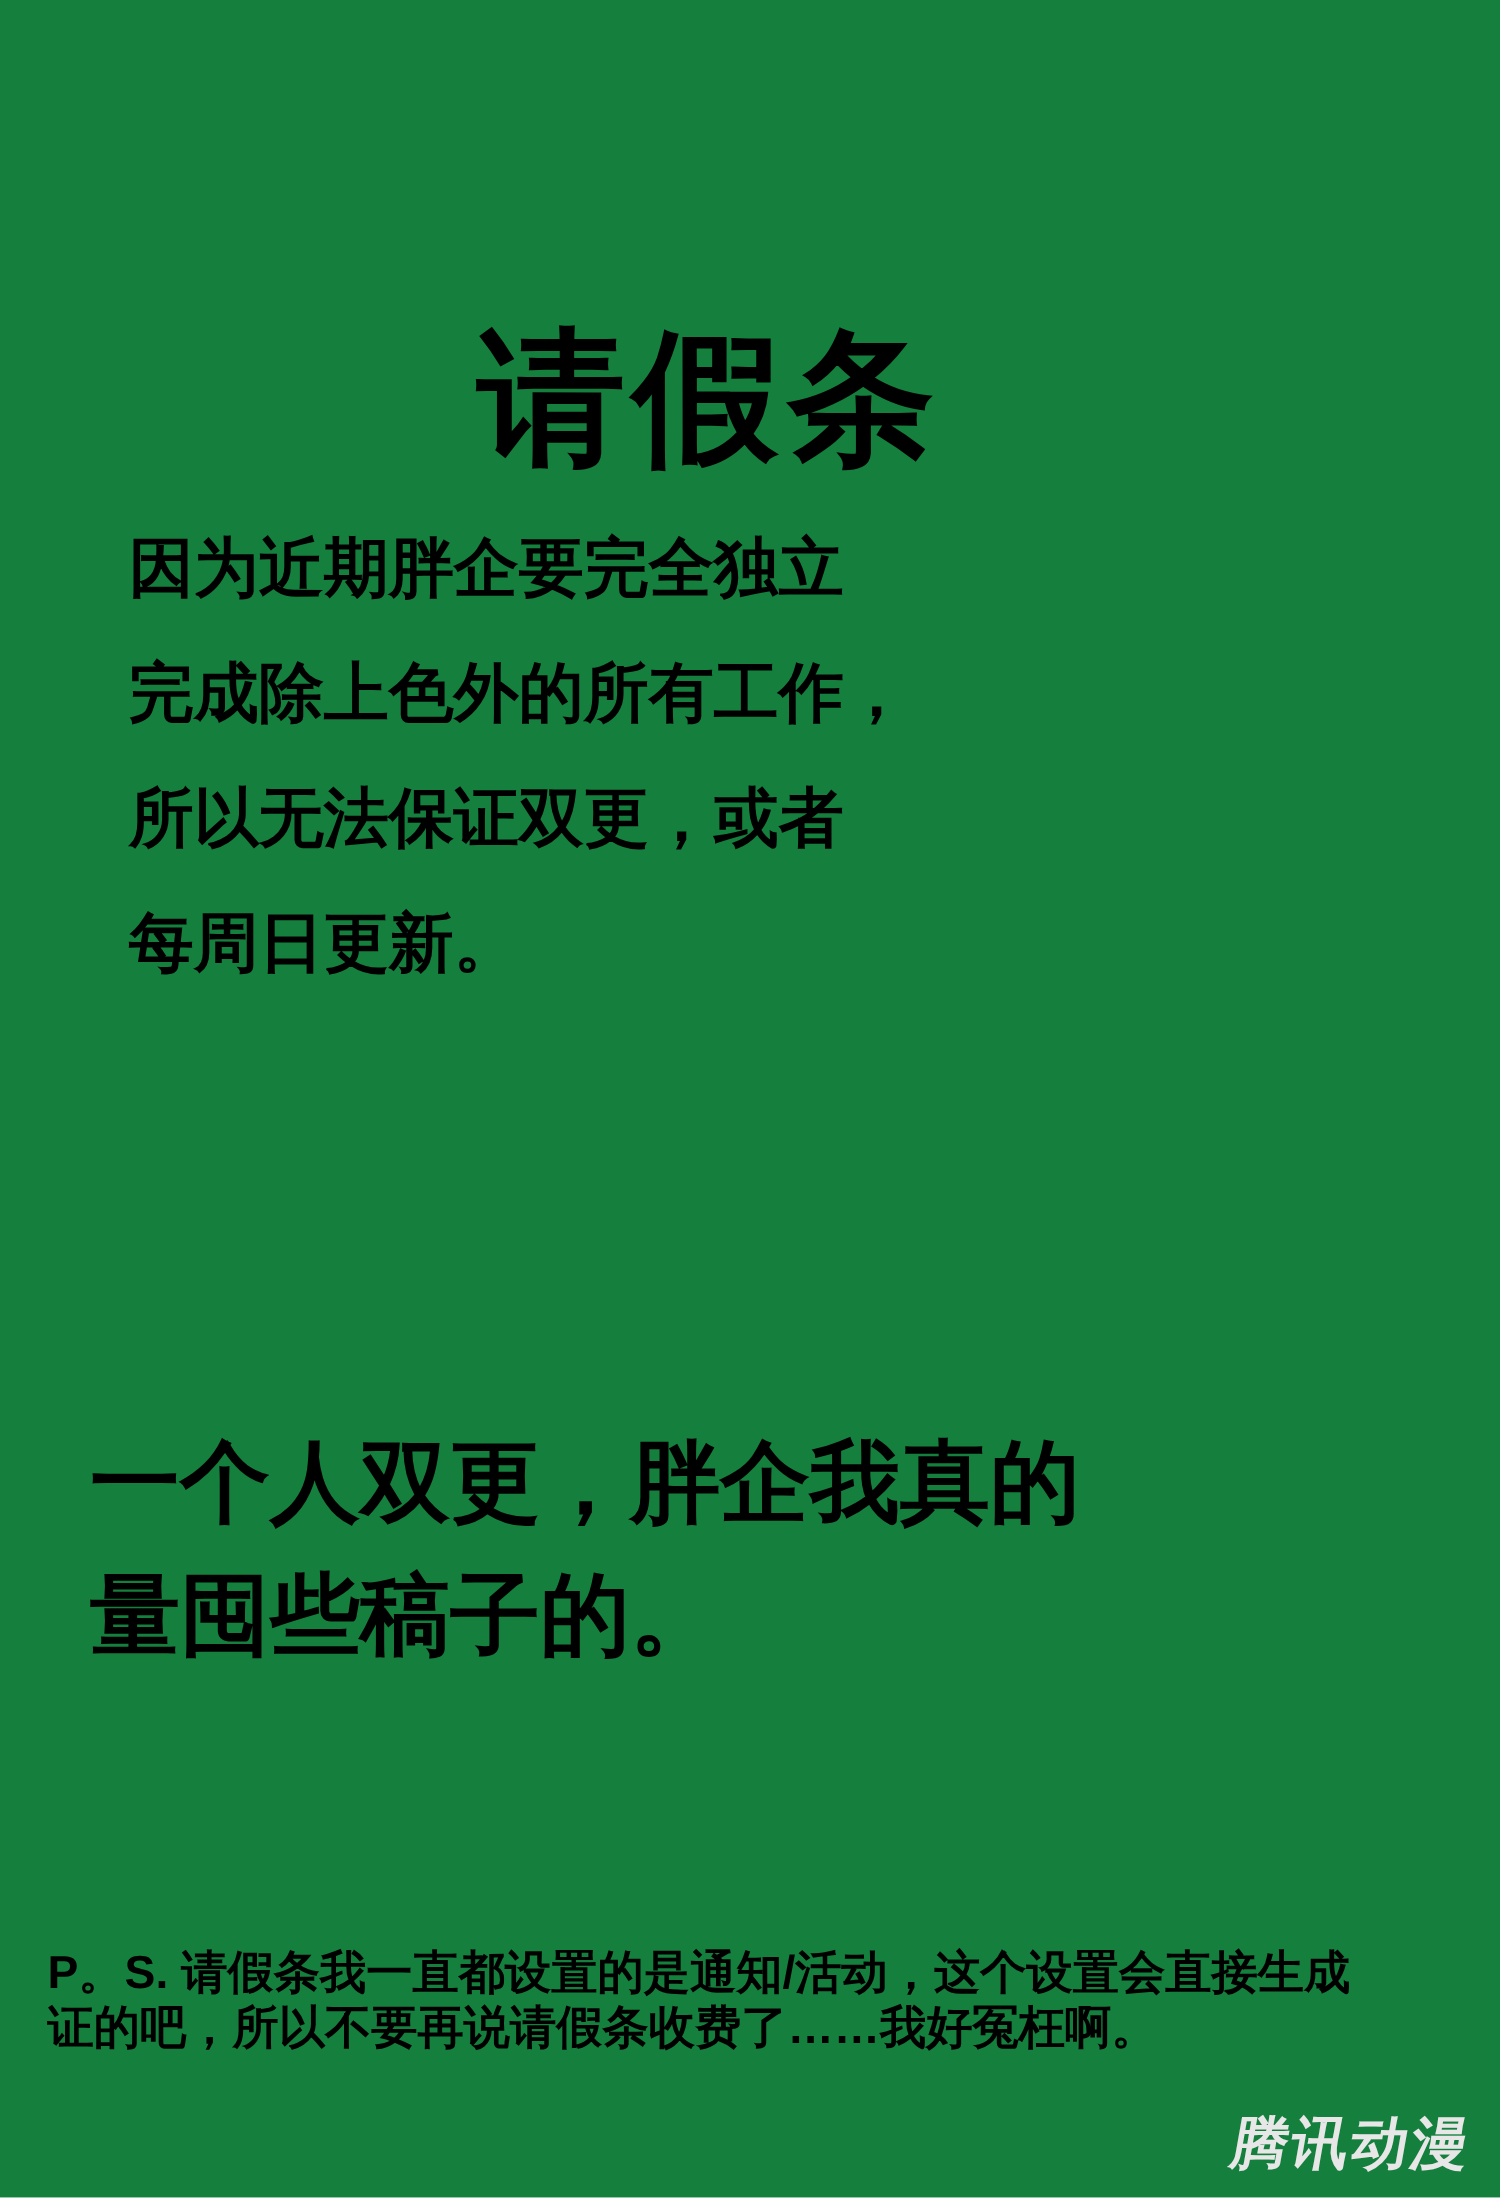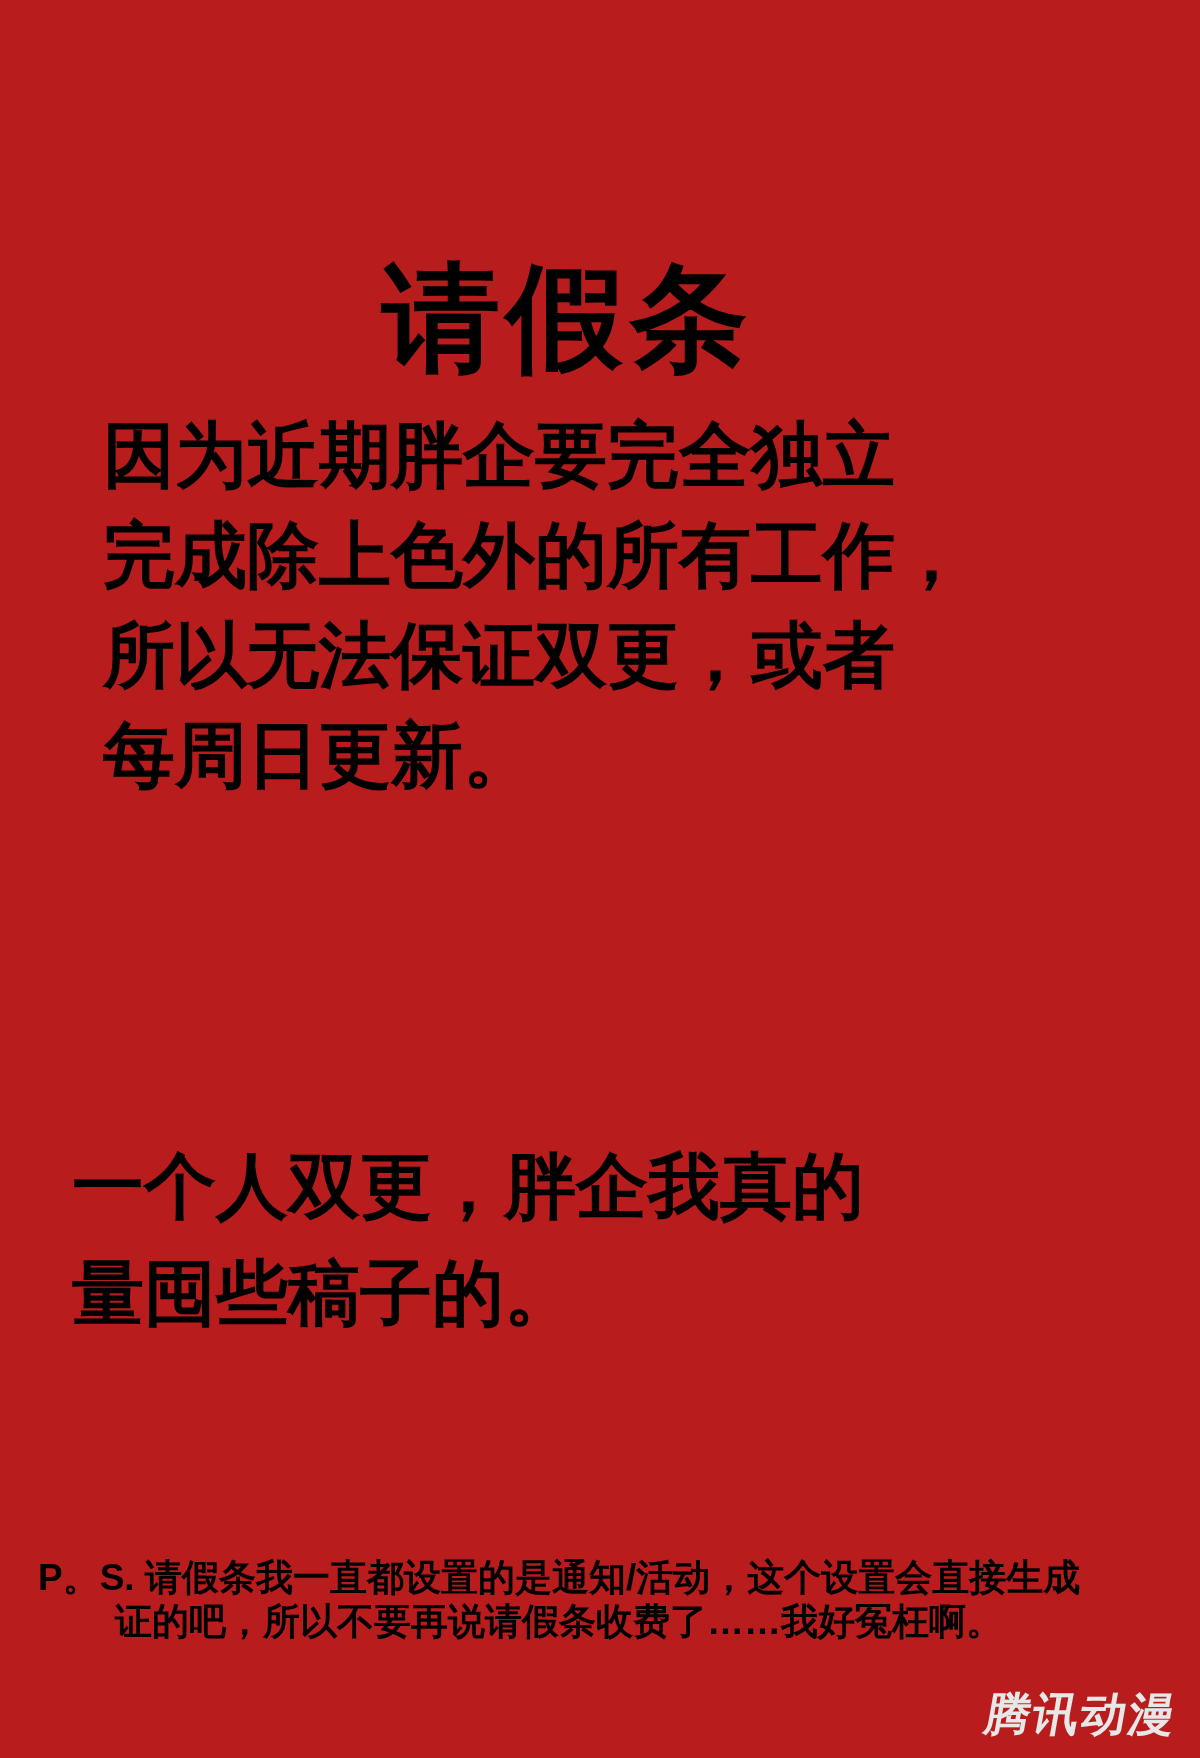--- a/index.html
+++ b/index.html
@@ -4,21 +4,21 @@
 <style>
   html, body {
     margin: 0;
     padding: 0;
     background: #ffffff;
   }
   .canvas {
     position: relative;
     width: 1200px;
     height: 1758px;
-    background: #b91c1c;
+    background: #15803d;
     color: #000000;
     font-family: "Liberation Sans", "DejaVu Sans", sans-serif;
     overflow: hidden;
   }
   .title {
     position: absolute;
     top: 240px;
     left: 0;
     width: 1136px;            
     margin: 0;
@@ -29,36 +29,35 @@
     white-space: nowrap;
   }
   .para {
     position: absolute;
     font-weight: bold;
     white-space: nowrap;
   }
   .para-main {
     top: 405px;
     left: 103px;
-    font-size: 72px;
+    font-size: 52px;
     line-height: 100px;
   }
   .para-big {
     top: 1133px;
     left: 72px;
     font-size: 72px;
     line-height: 107px;
   }
   .para-ps {
     top: 1556px;
     left: 38px;
     font-size: 37px;
     line-height: 44px;
     font-weight: bold;
-    text-align: center;
   }
   .watermark {
     position: absolute;
     top: 1684px;
     left: 985px;
     font-size: 46px;
     font-weight: bold;
     color: #e7e7e7;
     letter-spacing: 2px;
     transform: skewX(-10deg);

